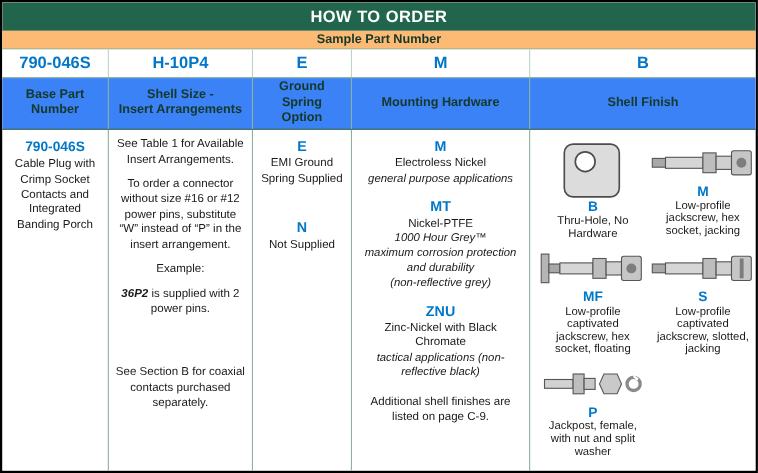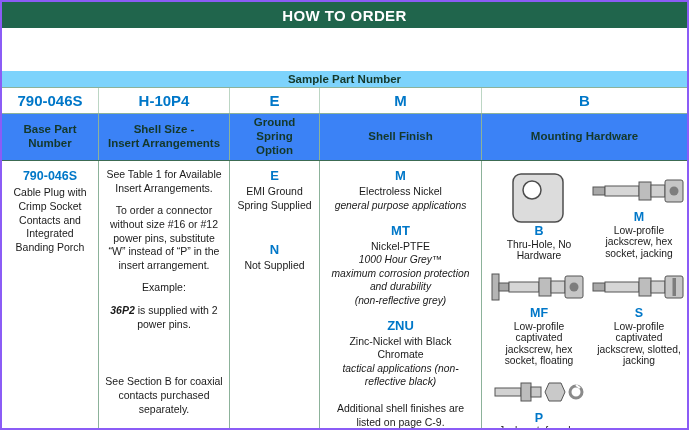--- a/index.html
+++ b/index.html
@@ -4,48 +4,47 @@
 <style>
   * { box-sizing: border-box; margin: 0; padding: 0; }
   body {
     font-family: "Liberation Sans", sans-serif;
     background: #ffffff;
     color: #1a1a1a;
   }
   .order-table {
     width: 689px;
     height: 430px;
-    border: 2px solid #8b5cf6;
+    border: 2px solid #000000;
     display: flex;
     flex-direction: column;
     background: #ffffff;
     overflow: hidden;
   }
   
   .title-bar {
     background: #20654c;
     color: #ffffff;
     font-weight: bold;
     font-size: 15px;
     text-align: center;
     padding: 5px 0 4px 0;
     letter-spacing: 0.4px;
     flex: 0 0 auto;
   }
   
   .sample-band {
-    background: #7dd3fc;
+    background: #fdba74;
     color: #14382a;
     font-weight: bold;
     font-size: 11.5px;
     text-align: center;
     padding: 2px 0;
     border-bottom: 1px solid #8cb29a;
     flex: 0 0 auto;
-    margin-top: 43px;
   }
   .grid-cols {
     display: grid;
     grid-template-columns: 97px 131px 90px 162px 1fr;
   }
   
   .codes-row { flex: 0 0 26px; border-bottom: 1px solid #8cb29a; background:#fff; }
   .codes-row .code-cell {
     display: flex; align-items: center; justify-content: center;
     color: #0077c8; font-weight: bold; font-size: 15px;
@@ -124,22 +123,22 @@
   </div>
 
   <div class="headers-row grid-cols">
     <div class="header-cell">Base Part
 Number</div>
     <div class="header-cell">Shell Size -
 Insert Arrangements</div>
     <div class="header-cell">Ground
 Spring
 Option</div>
+    <div class="header-cell">Mounting Hardware</div>
     <div class="header-cell">Shell Finish</div>
-    <div class="header-cell">Mounting Hardware</div>
   </div>
 
   <div class="body-row grid-cols">
 
     <div class="body-cell">
       <span class="blue-code base-code">790-046S</span>
       <span>Cable Plug with Crimp Socket Contacts and Integrated Banding Porch</span>
     </div>
 
     <div class="body-cell">

